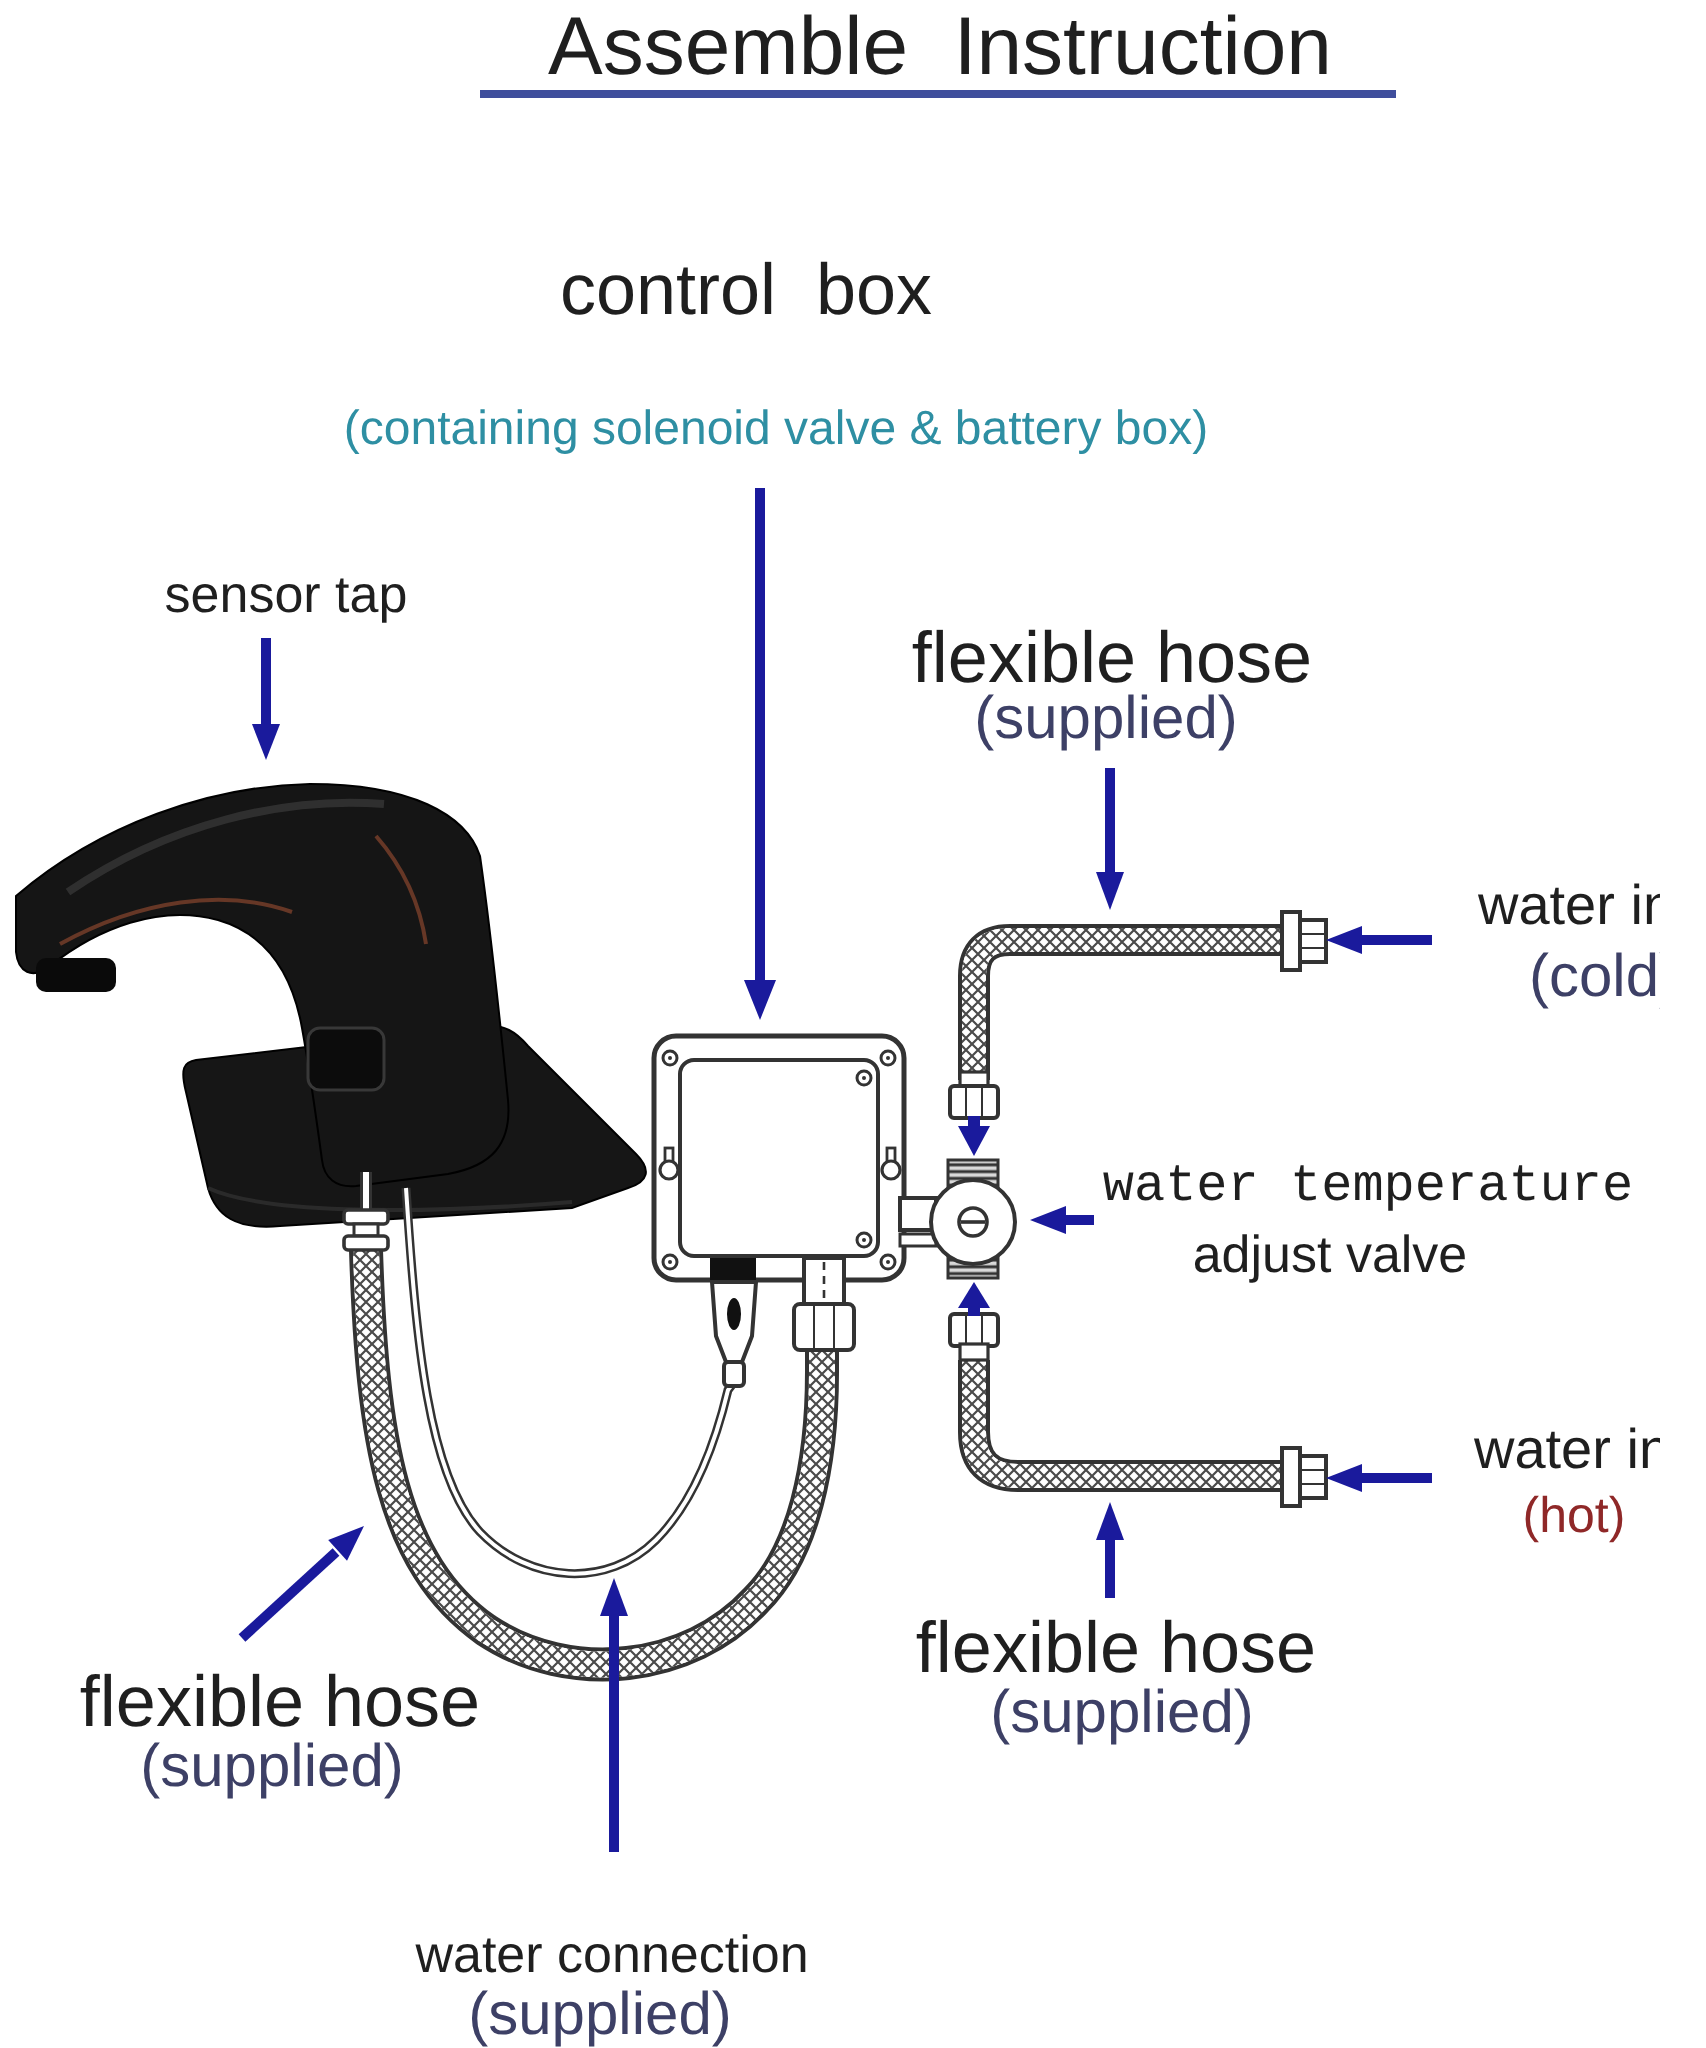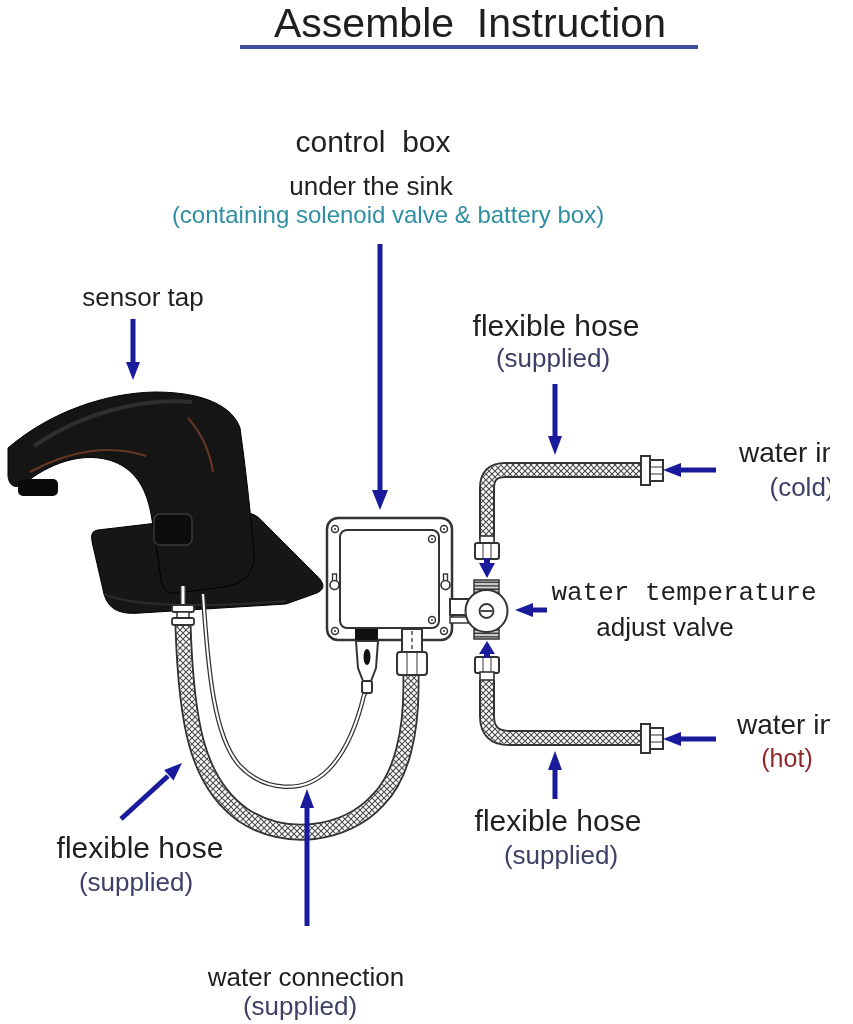--- a/index.html
+++ b/index.html
@@ -6,23 +6,23 @@
     --arrow:#1a1a9c; --underline:#3f4e9c; --teal:#2e8fa3;
     --navy-text:#3d4066; --hot-red:#8f2828; --text:#1f1f1f;
   }
   html,body{margin:0;padding:0;background:#fff;}
   #stage{position:relative;width:830px;height:1024px;background:#fff;overflow:hidden;
          font-family:"Liberation Sans",sans-serif;color:var(--text);}
   #art{position:absolute;left:0;top:0;}
   .lbl{position:absolute;transform:translateX(-50%);text-align:center;
        white-space:pre;line-height:1.08;color:var(--text);}
   .t-title{font-size:41px;}
-  .t-big{font-size:30px;}
+  .t-big{font-size:36px;}
   .t-med{font-size:26px;}
-  .t-sub{font-size:26px;color:var(--navy-text);}
+  .t-sub{font-size:30px;color:var(--navy-text);}
   .t-teal{font-size:24px;color:var(--teal);}
   .t-hot{font-size:25px;color:var(--hot-red);}
   .underline{position:absolute;height:3.5px;background:var(--underline);}
   .arr{stroke:var(--arrow);fill:none;}
   .arrh{fill:var(--arrow);stroke:none;}
   .ln{stroke:#333;fill:#fff;}
 </style>
 </head>
 <body>
 
@@ -207,21 +207,20 @@
     <g>
       <line class="arr" x1="307" y1="926" x2="307" y2="806" stroke-width="5"></line>
       <polygon class="arrh" points="307,789 300,808 314,808"></polygon>
     </g>
   </svg>
 
   <div class="lbl t-title" style="left:470px;top:1px;">Assemble  Instruction</div>
   <div class="underline" style="left:240px;top:45px;width:458px;"></div>
 
   <div class="lbl t-big" style="left:373px;top:126px;">control  box</div>
-  <div class="lbl t-med" style="left:371px;top:172px;">under the sink</div>
   <div class="lbl t-teal" style="left:388px;top:202px;">(containing solenoid valve &amp; battery box)</div>
 
   <div class="lbl t-med" style="left:143px;top:283px;">sensor tap</div>
 
   <div class="lbl t-big" style="left:556px;top:310px;">flexible hose</div>
   <div class="lbl t-sub" style="left:553px;top:344px;">(supplied)</div>
 
   <div class="lbl t-big" style="left:788px;top:438px;font-size:28px;">water in</div>
   <div class="lbl t-sub" style="left:802px;top:473px;">(cold)</div>
 

